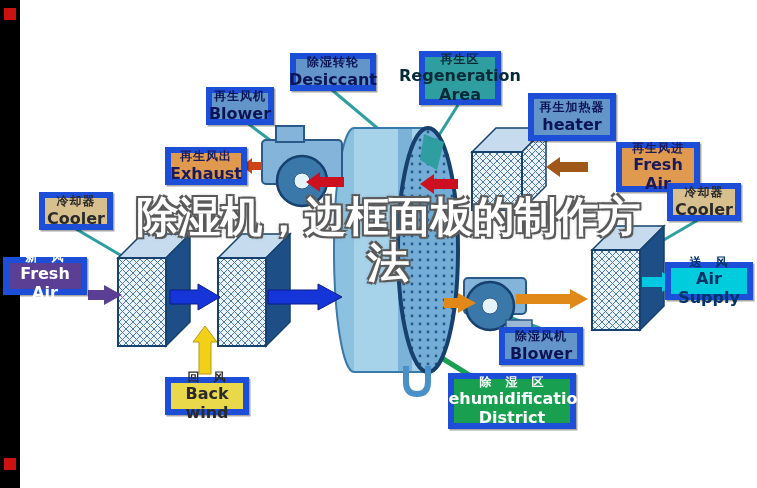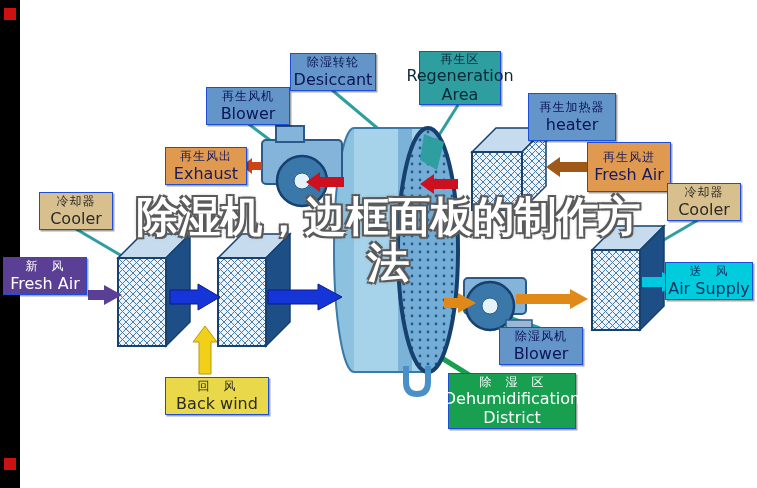--- a/index.html
+++ b/index.html
@@ -2,23 +2,23 @@
 <html><head>
 <meta charset="utf-8">
 <style>
   html,body{margin:0;padding:0;background:#888;}
   .stage{position:relative;width:757px;height:488px;background:#ffffff;overflow:hidden;
          font-family:"DejaVu Sans","Liberation Sans",sans-serif;margin:0 auto;}
   .leftbar{position:absolute;left:0;top:0;width:20px;height:488px;background:#000;z-index:5;}
   .redsq{position:absolute;left:4px;width:12px;height:12px;background:#cc1111;}
   .redsq.top{top:8px;} .redsq.bottom{top:458px;}
   svg.diagram{position:absolute;left:0;top:0;z-index:1;}
-  .label{position:absolute;z-index:10;border:1px solid #1d4ed8;box-shadow:1.5px 1.5px 0 rgba(0,0,0,.35);
+  .label{position:absolute;z-index:10;border:6px solid #1d4ed8;box-shadow:1.5px 1.5px 0 rgba(0,0,0,.35);
          display:flex;flex-direction:column;align-items:center;justify-content:center;
-         text-align:center;font-weight:normal;line-height:1.2;padding:1px 2px;box-sizing:border-box;}
+         text-align:center;font-weight:bold;line-height:1.2;padding:1px 2px;box-sizing:border-box;}
   .label .zh{font-size:12px;letter-spacing:1px;}
   .label .en{font-size:16px;}
   .lbl-blue{background:#6495c8;color:#0a1456;}
   .lbl-teal{background:#2f9ea0;color:#062a38;}
   .lbl-tan{background:#d8bf8e;color:#2a2a2a;}
   .lbl-orange{background:#e09a50;color:#1a1a5a;}
   .lbl-purple{background:#5b3f94;color:#ffffff;}
   .lbl-cyan{background:#00ccdd;color:#003366;}
   .lbl-yellow{background:#e8d84a;color:#2a2a2a;}
   .lbl-green{background:#18a050;color:#ffffff;}
@@ -122,21 +122,21 @@
 
       <polygon points="588,162 560,162 560,157 546,167 560,177 560,172 588,172" fill="#a05818"></polygon>
 
       <polygon points="444,298 458,298 458,293 476,303 458,313 458,308 444,308" fill="#e08818"></polygon>
       <polygon points="516,294 570,294 570,289 588,299 570,309 570,304 516,304" fill="#e08818"></polygon>
 
       <polygon points="642,277 662,277 662,272 680,282 662,292 662,287 642,287" fill="#00c8e0"></polygon>
     </g>
   </svg>
 
-  <div class="label lbl-blue" style="left:206px;top:87px;width:84px;height:38px;text-align:center;">
+  <div class="label lbl-blue" style="left:206px;top:87px;width:68px;height:38px;text-align:center;">
     <span class="zh">再生风机</span>
     <span class="en">Blower</span>
   </div>
 
   <div class="label lbl-blue" style="left:290px;top:53px;width:86px;height:38px;">
     <span class="zh">除湿转轮</span>
     <span class="en">Desiccant</span>
   </div>
 
   <div class="label lbl-teal" style="left:419px;top:51px;width:82px;height:54px;">
@@ -147,21 +147,21 @@
   <div class="label lbl-blue" style="left:528px;top:93px;width:88px;height:48px;">
     <span class="zh">再生加热器</span>
     <span class="en">heater</span>
   </div>
 
   <div class="label lbl-orange" style="left:165px;top:147px;width:82px;height:38px;">
     <span class="zh">再生风出</span>
     <span class="en">Exhaust</span>
   </div>
 
-  <div class="label lbl-orange" style="left:587px;top:142px;width:84px;height:50px;">
+  <div class="label lbl-orange" style="left:616px;top:142px;width:84px;height:50px;">
     <span class="zh">再生风进</span>
     <span class="en">Fresh Air</span>
   </div>
 
   <div class="label lbl-tan" style="left:39px;top:192px;width:74px;height:38px;">
     <span class="zh">冷却器</span>
     <span class="en">Cooler</span>
   </div>
 
   <div class="label lbl-tan" style="left:667px;top:183px;width:74px;height:38px;">
@@ -172,21 +172,21 @@
   <div class="label lbl-purple" style="left:3px;top:257px;width:84px;height:38px;">
     <span class="zh">新　风</span>
     <span class="en">Fresh Air</span>
   </div>
 
   <div class="label lbl-cyan" style="left:665px;top:262px;width:88px;height:38px;">
     <span class="zh">送　风</span>
     <span class="en">Air Supply</span>
   </div>
 
-  <div class="label lbl-yellow" style="left:165px;top:377px;width:104px;height:38px;">
+  <div class="label lbl-yellow" style="left:165px;top:377px;width:84px;height:38px;">
     <span class="zh">回　风</span>
     <span class="en">Back wind</span>
   </div>
 
   <div class="label lbl-blue" style="left:499px;top:327px;width:84px;height:38px;text-align:center;">
     <span class="zh">除湿风机</span>
     <span class="en">Blower</span>
   </div>
 
   <div class="label lbl-green" style="left:448px;top:373px;width:128px;height:56px;">

